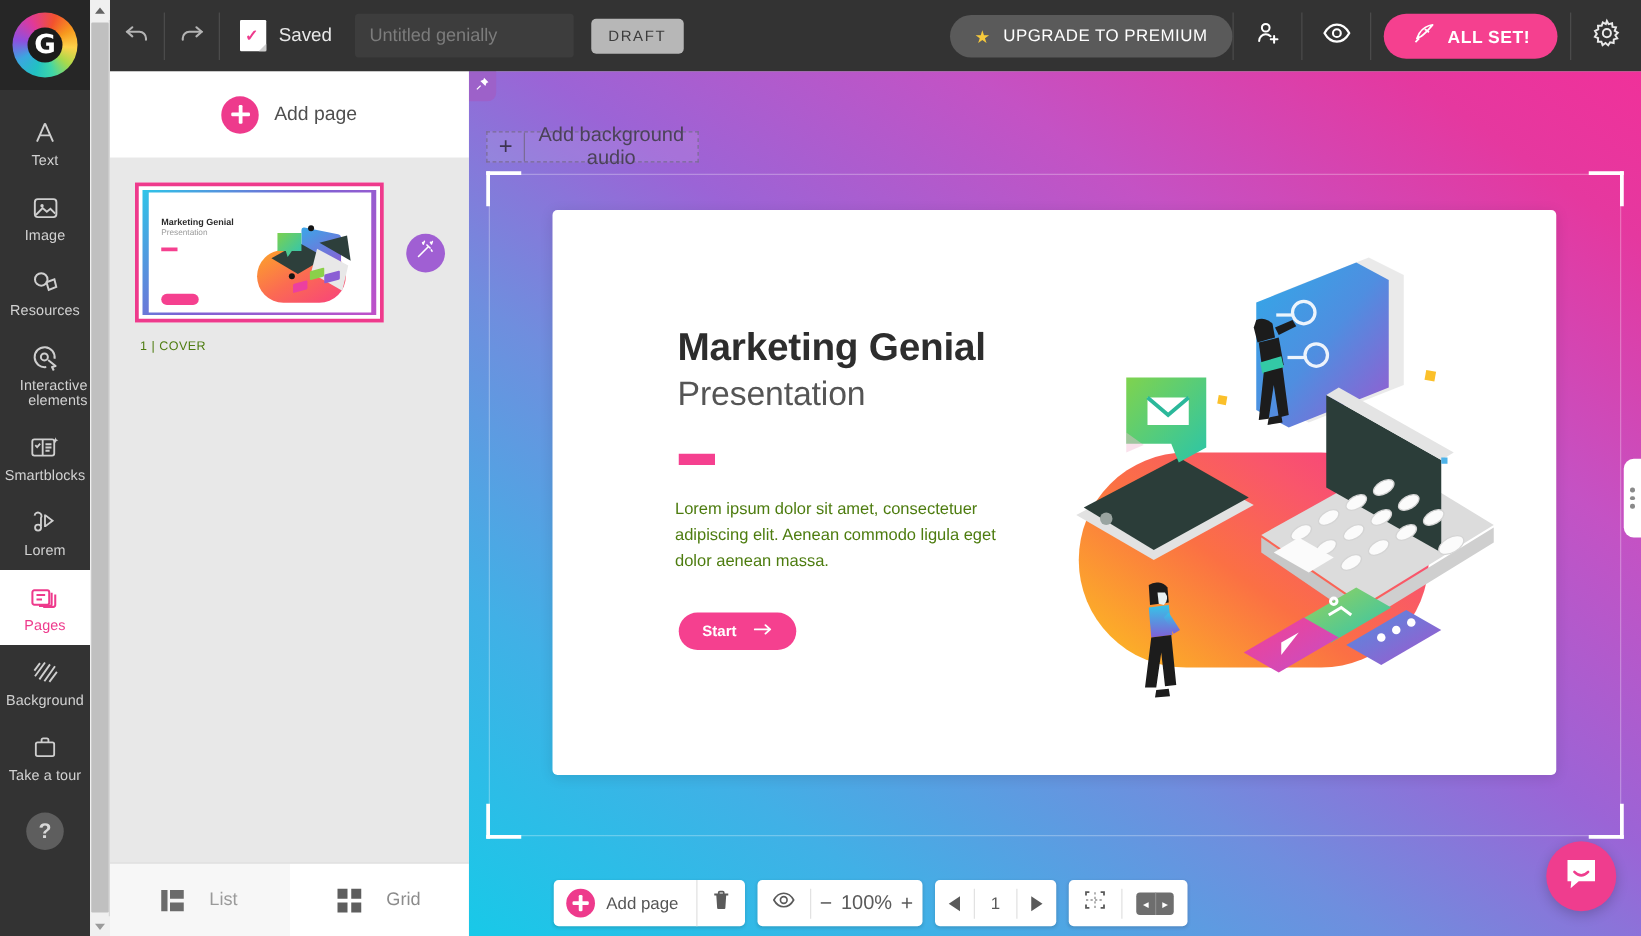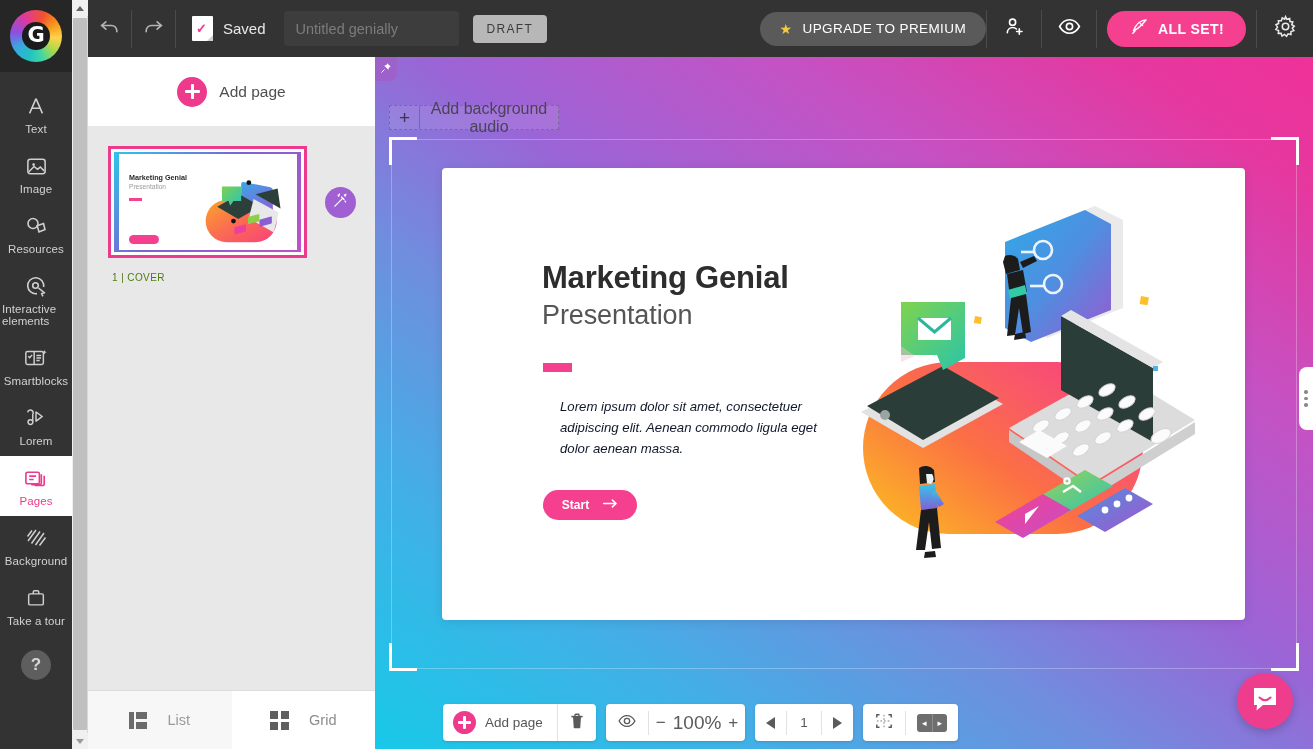--- a/index.html
+++ b/index.html
@@ -51,21 +51,21 @@
     width: 72px; padding: 9px 2px 9px;
     display: flex; flex-direction: column; align-items: center; gap: 4px;
     cursor: pointer;
   }
   .rail-item .ricon {
     width: 28px; height: 26px;
     display: flex; align-items: center; justify-content: center;
     color: #cfcfcf;
   }
   .rail-item .rlabel {
-    font-size: 11.5px; color: #d2d2d2; text-align: left; line-height: 12px;
+    font-size: 11.5px; color: #d2d2d2; text-align: right; line-height: 12px;
     letter-spacing: .1px;
   }
   .rail-item.active { background: #ffffff; }
   .rail-item.active .ricon { color: #ee3a8c; }
   .rail-item.active .rlabel { color: #ee3a8c; }
   .rail-help {
     margin: 14px auto 16px;
     width: 30px; height: 30px; border-radius: 50%;
     background: #5e5e5e; color: #d8d8d8;
     display: flex; align-items: center; justify-content: center;
@@ -310,23 +310,23 @@
   }
   .slide-sub {
     position: absolute; left: 100px; top: 132px;
     font-size: 27px; color: #555555; font-weight: 300; letter-spacing: -.1px;
   }
   .slide-rule {
     position: absolute; left: 101px; top: 195px;
     width: 29px; height: 9px; background: #f5408f;
   }
   .slide-body {
-    position: absolute; left: 118px; top: 228px;
+    position: absolute; left: 98px; top: 228px;
     width: 268px;
-    font-size: 13.2px; line-height: 21px; color: #0f172a; font-style: italic;
+    font-size: 13.2px; line-height: 21px; color: #4d7c0f;
   }
   .slide-cta {
     position: absolute; left: 101px; top: 322px;
     width: 94px; height: 30px; border-radius: 15px;
     background: #f5408f; color: #fff;
     display: flex; align-items: center; justify-content: center; gap: 14px;
     font-size: 12px; font-weight: bold; cursor: pointer;
   }
   .slide-illus { position: absolute; right: 22px; top: 30px; width: 400px; height: 390px; }
 
@@ -365,21 +365,21 @@
   }
   .plus-circle-sm::after {
     content: ""; position: absolute; left: 10px; top: 5px; width: 3px; height: 13px; background: #fff; border-radius: 1px;
   }
   .ct-cell {
     height: 37px; padding: 0 11px;
     display: flex; align-items: center; justify-content: center;
     color: #5a5a5a; cursor: pointer;
   }
   .ct-div { width: 1px; height: 24px; background: #e2e2e2; }
-  .zoom-val { font-size: 19px; color: #5a5a5a; min-width: 38px; text-align: center; }
+  .zoom-val { font-size: 16px; color: #5a5a5a; min-width: 38px; text-align: center; }
   .zoom-sign { font-size: 17px; color: #5a5a5a; padding: 0 7px; cursor: pointer; line-height: 1; }
   .page-num { font-size: 13.5px; color: #5a5a5a; padding: 0 13px; }
   .tri-l { width: 0; height: 0; border-top: 6px solid transparent; border-bottom: 6px solid transparent; border-right: 9px solid #5a5a5a; }
   .tri-r { width: 0; height: 0; border-top: 6px solid transparent; border-bottom: 6px solid transparent; border-left: 9px solid #5a5a5a; }
   .dual-pill {
     display: flex; background: #6e6e6e; border-radius: 3px; overflow: hidden;
   }
   .dual-pill span {
     width: 15px; height: 18px; display: flex; align-items: center; justify-content: center;
     color: #fff; font-size: 9px;

